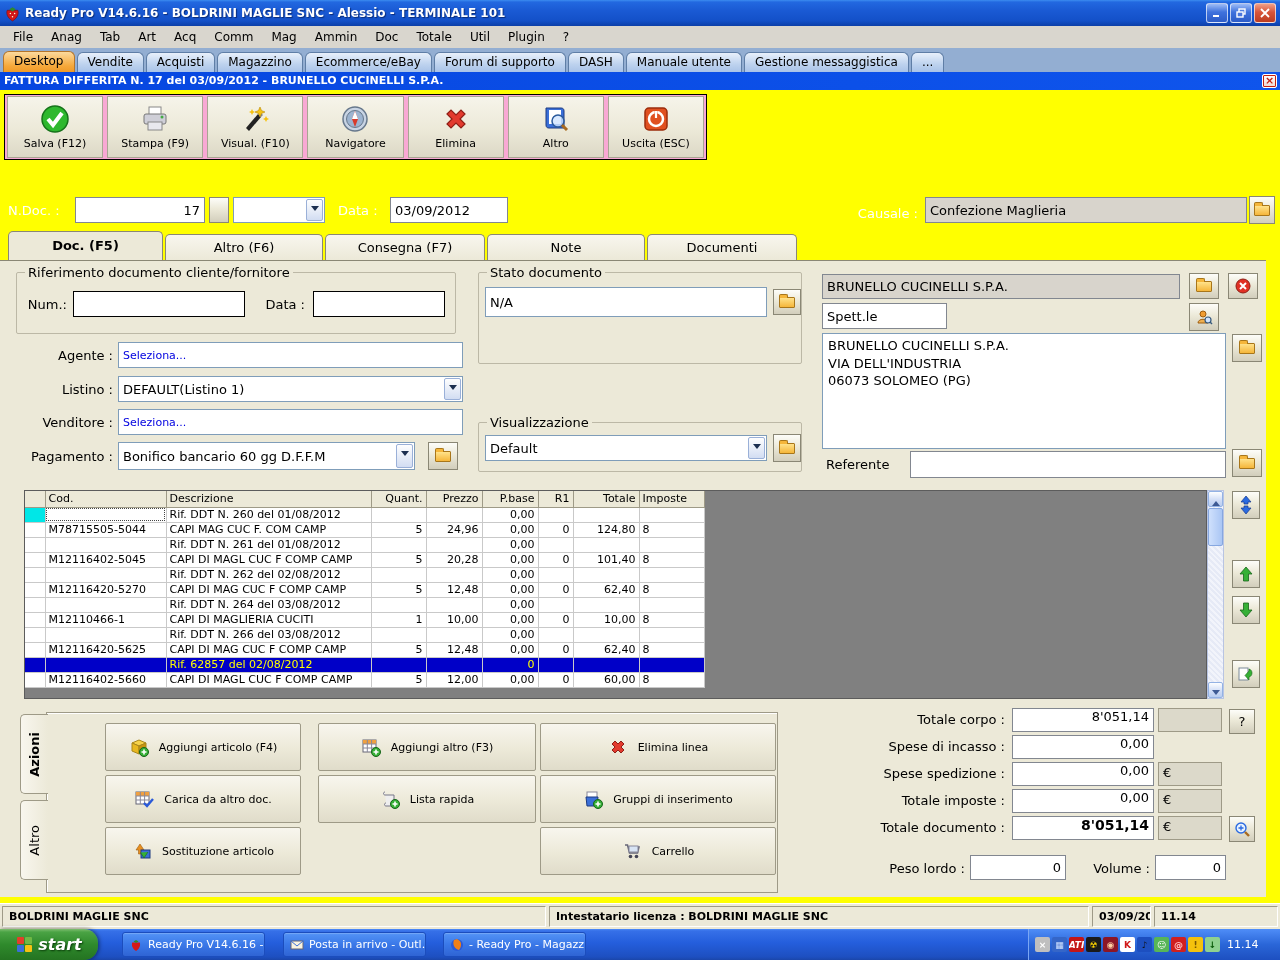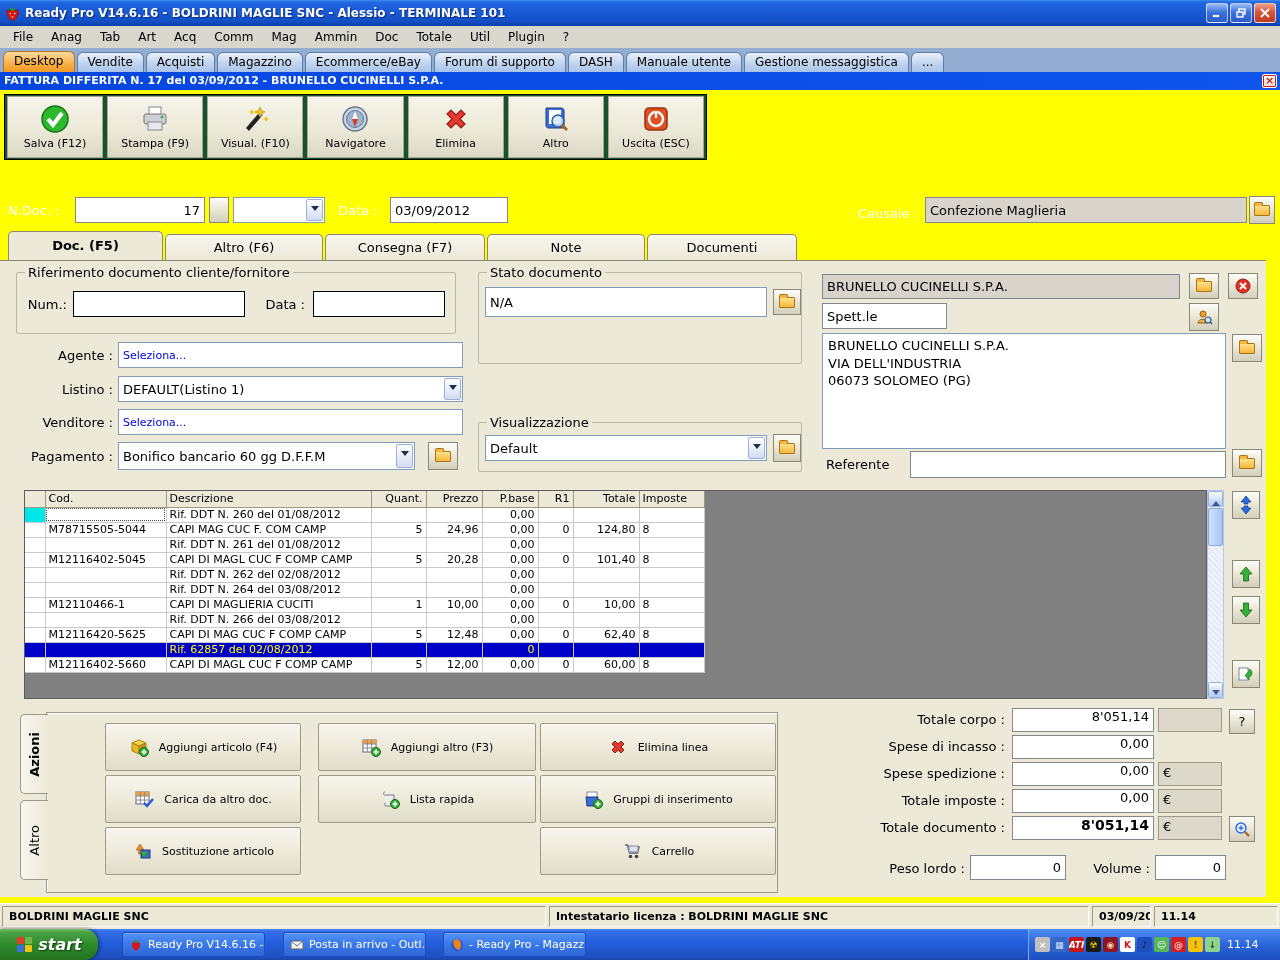--- a/index.html
+++ b/index.html
@@ -35,21 +35,21 @@
 
   
   .docbanner { position:absolute; left:0; top:72px; width:1280px; height:18px;
     background:linear-gradient(90deg,#0646e0,#0f55ec); color:#fff; font-weight:bold; font-size:11px;
     line-height:18px; padding-left:4px; }
   .docbanner .bclose { position:absolute; right:3px; top:2px; width:15px; height:14px; background:#fff;
     border:1px solid #fff; color:#c42010; font-weight:bold; font-size:11px; line-height:12px; text-align:center;
     background:linear-gradient(#fff,#f0d8d2); border-radius:2px; box-shadow:0 0 0 1px #c42010 inset; }
 
   
-  .toolbar { position:absolute; left:4px; top:94px; width:703px; height:66px; background:#14532d;
+  .toolbar { position:absolute; left:4px; top:94px; width:703px; height:66px; background:#f9a8d4;
     border:1px solid #000; display:flex; padding:0; }
   .tool { flex:1; margin:1px 2px; border:1px solid #a9a593; background:linear-gradient(#f6f4ea,#ece9d8 55%,#dcd8c6);
     display:flex; flex-direction:column; align-items:center; justify-content:center; gap:3px; font-size:11px; color:#000; }
   .tool .ticn { width:30px; height:30px; }
   .tool .ticn svg { width:30px; height:30px; display:block; }
 
   
   .ylabel { position:absolute; color:#fff; font-size:13px; }
   .inp { border:1px solid #828790; background:#fff; font-family:inherit; font-size:13px; padding:0 4px; color:#000; }
   .inp.gray { background:#d8d4cc; }
@@ -489,20 +489,31 @@
             <td class="selcol"></td>
             <td class="codcol"></td>
             <td>Rif. DDT N. 262 del 02/08/2012</td>
             <td class="num"></td>
             <td class="num"></td>
             <td class="num">0,00</td>
             <td class="num"></td>
             <td class="num"></td>
             <td></td>
           </tr>
+          <tr>
+            <td class="selcol"></td>
+            <td class="codcol">M12116420-5270</td>
+            <td>CAPI DI MAG CUC F  COMP CAMP</td>
+            <td class="num">5</td>
+            <td class="num">12,48</td>
+            <td class="num">0,00</td>
+            <td class="num">0</td>
+            <td class="num">62,40</td>
+            <td>8</td>
+          </tr>
           <tr class=" ref">
             <td class="selcol"></td>
             <td class="codcol"></td>
             <td>Rif. DDT N. 264 del 03/08/2012</td>
             <td class="num"></td>
             <td class="num"></td>
             <td class="num">0,00</td>
             <td class="num"></td>
             <td class="num"></td>
             <td></td>

